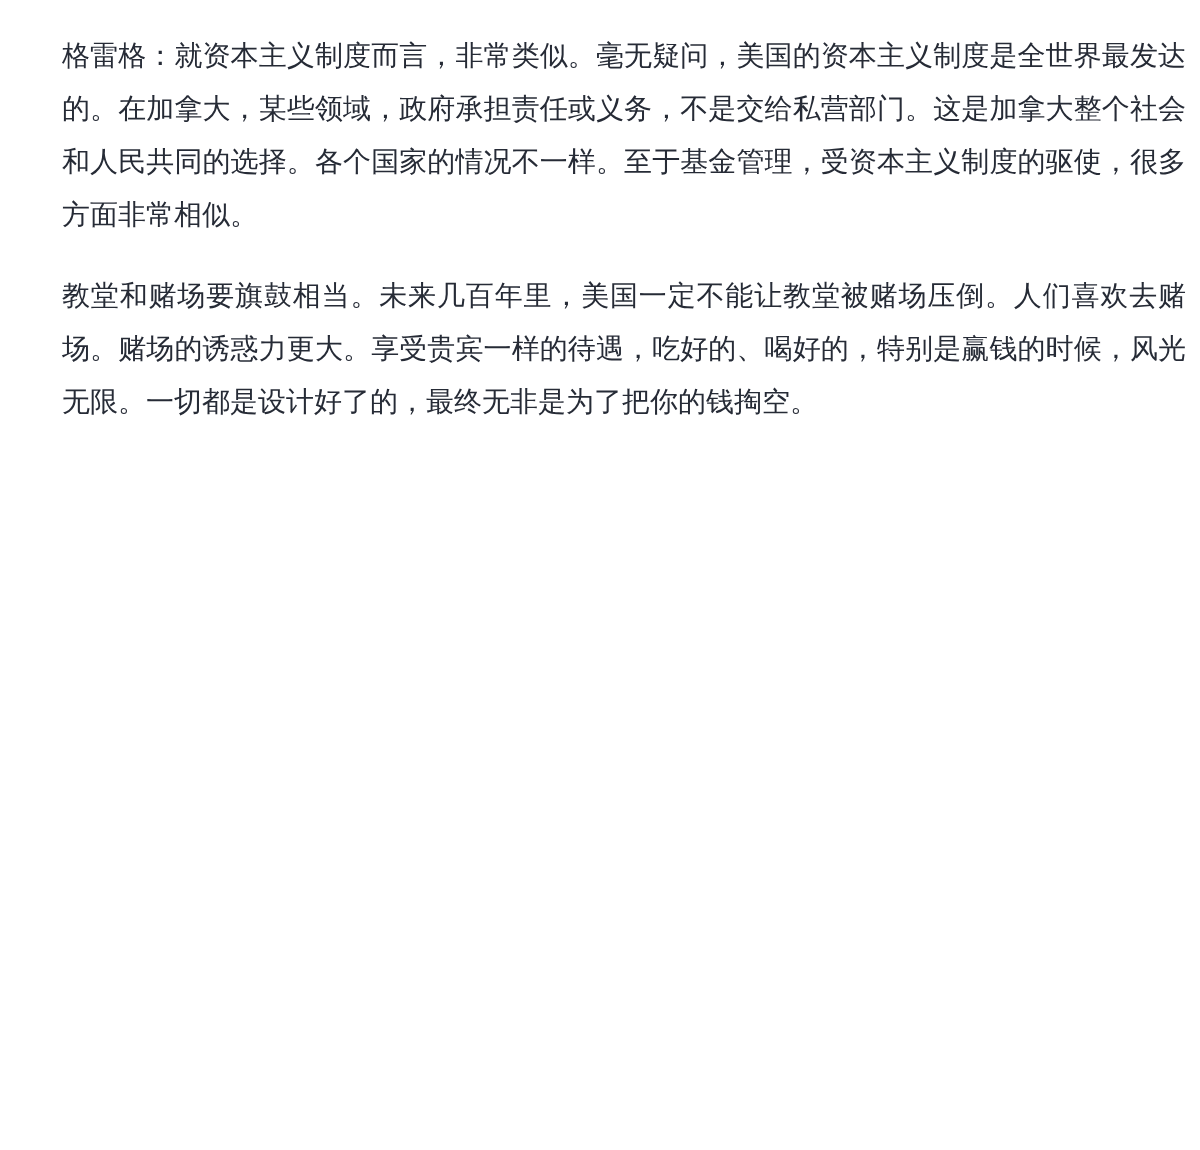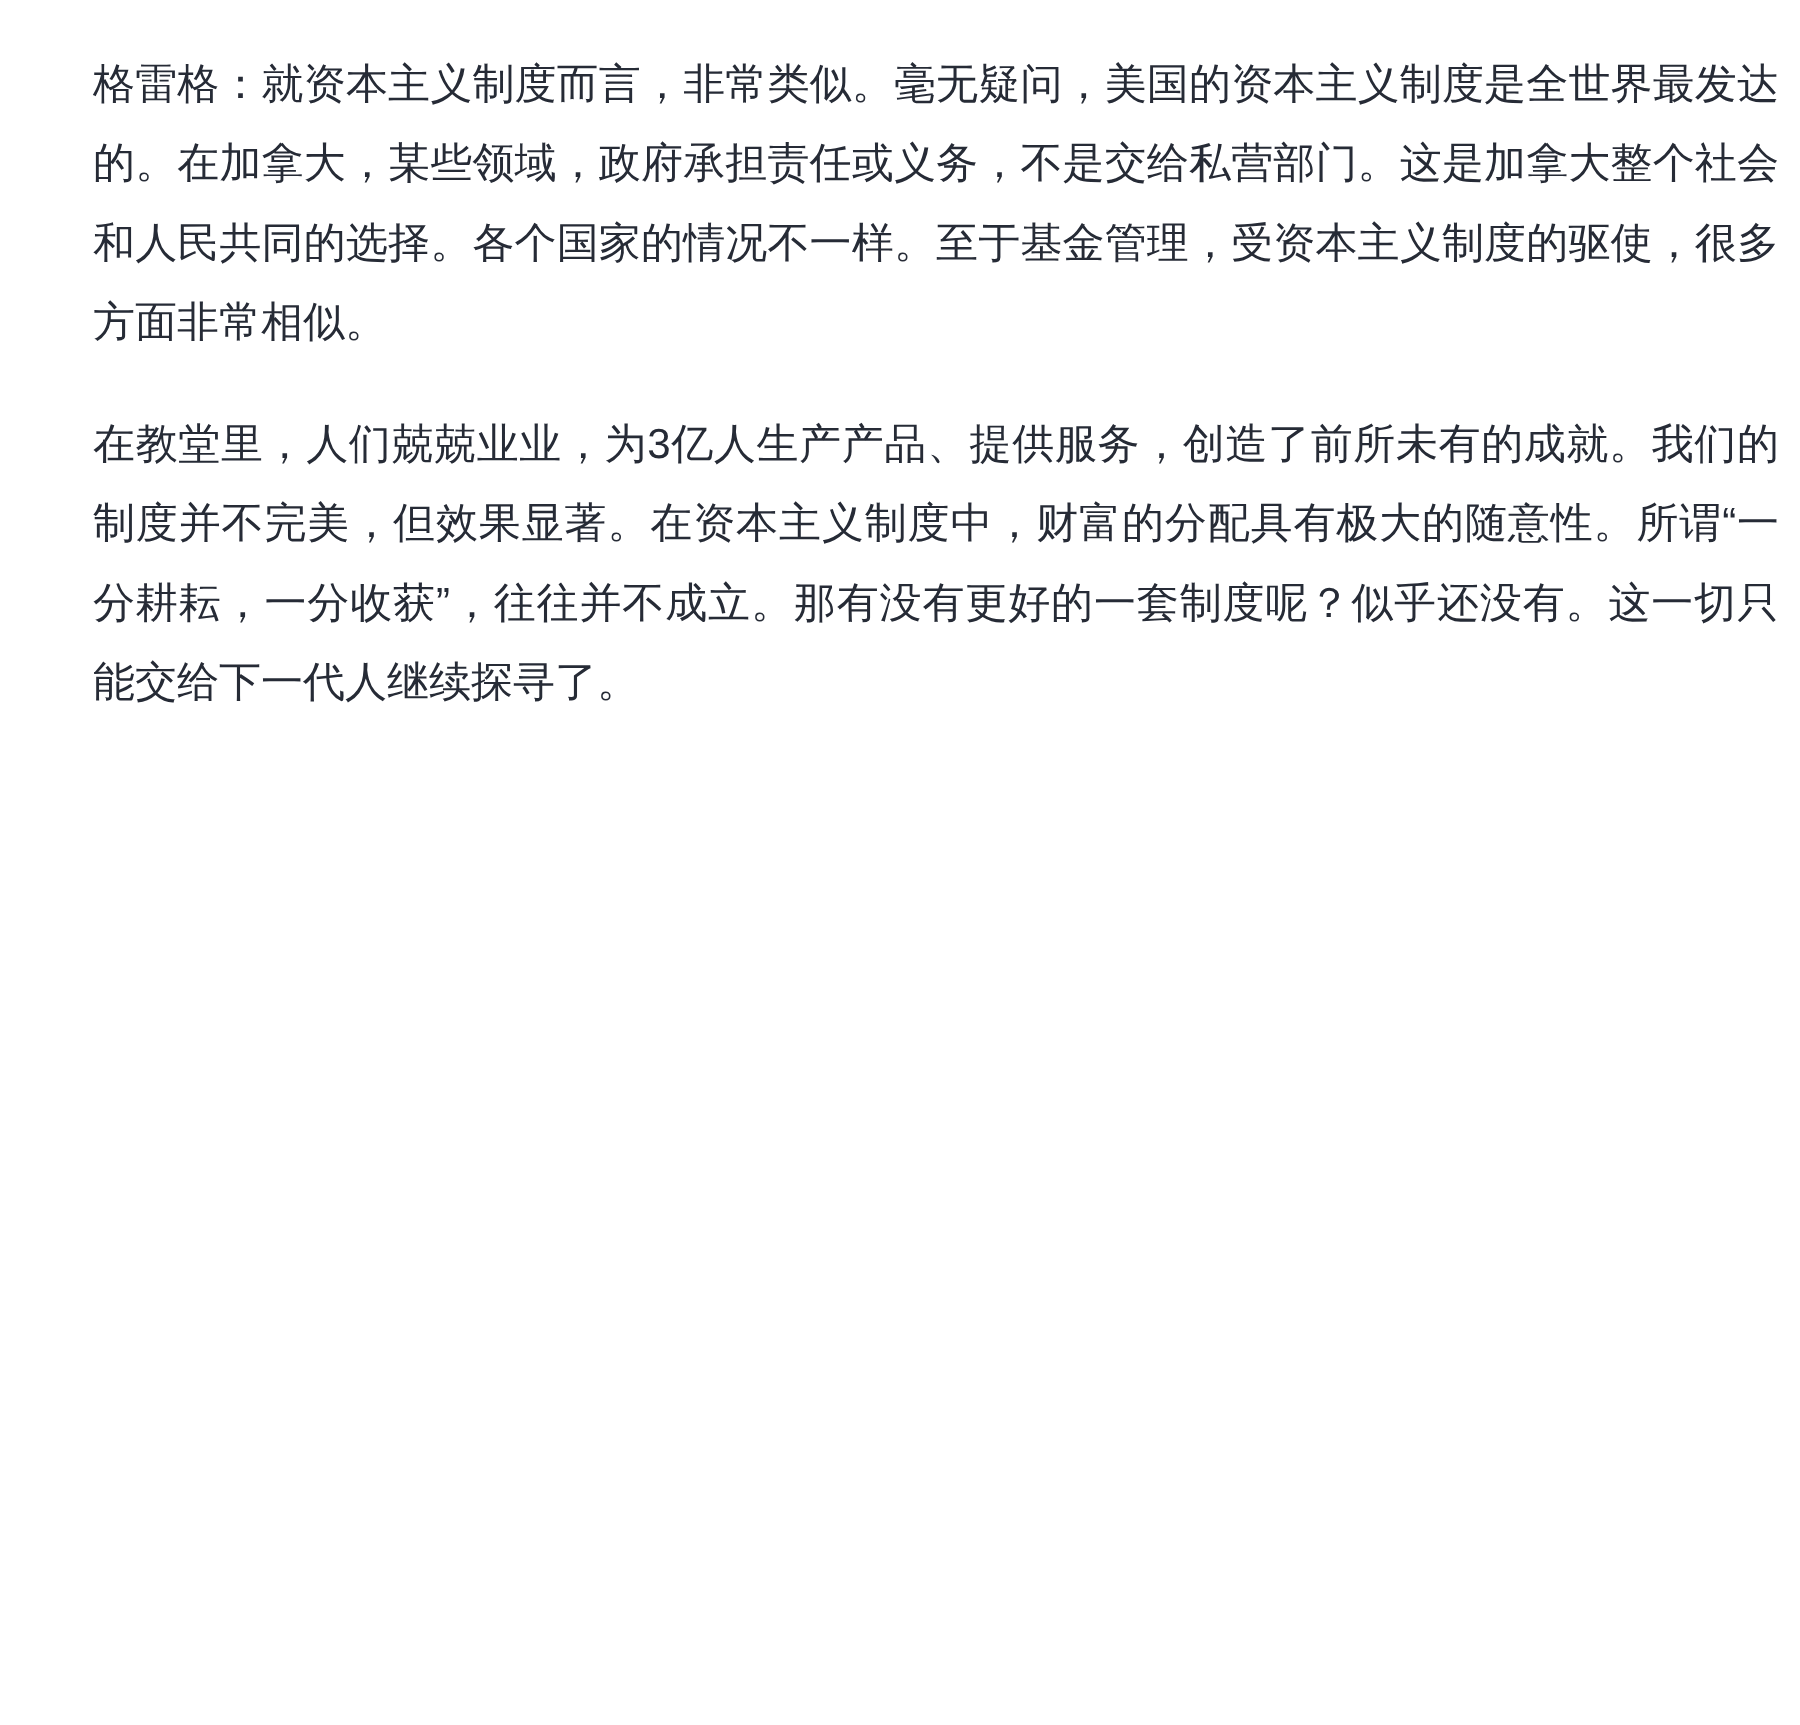--- a/index.html
+++ b/index.html
@@ -29,14 +29,14 @@
   }
   .article p:last-child {
     margin-bottom: 0;
   }
 </style>
 </head>
 <body>
 
 <div class="article">
   <p>格雷格：就资本主义制度而言，非常类似。毫无疑问，美国的资本主义制度是全世界最发达的。在加拿大，某些领域，政府承担责任或义务，不是交给私营部门。这是加拿大整个社会和人民共同的选择。各个国家的情况不一样。至于基金管理，受资本主义制度的驱使，很多方面非常相似。</p>
-  <p>在教堂里，人们兢兢业业，为3亿人生产产品、提供服务，创造了前所未有的成就。我们的制度并不完美，但效果显著。在资本主义制度中，财富的分配具有极大的随意性。所谓“一分耕耘，一分收获”，往往并不成立。那有没有更好的一套制度呢？似乎还没有。这一切只能交给下一代人继续探寻了。</p>
+  <p>教堂和赌场要旗鼓相当。未来几百年里，美国一定不能让教堂被赌场压倒。人们喜欢去赌场。赌场的诱惑力更大。享受贵宾一样的待遇，吃好的、喝好的，特别是赢钱的时候，风光无限。一切都是设计好了的，最终无非是为了把你的钱掏空。</p>
 </div>
 
 </body></html>

